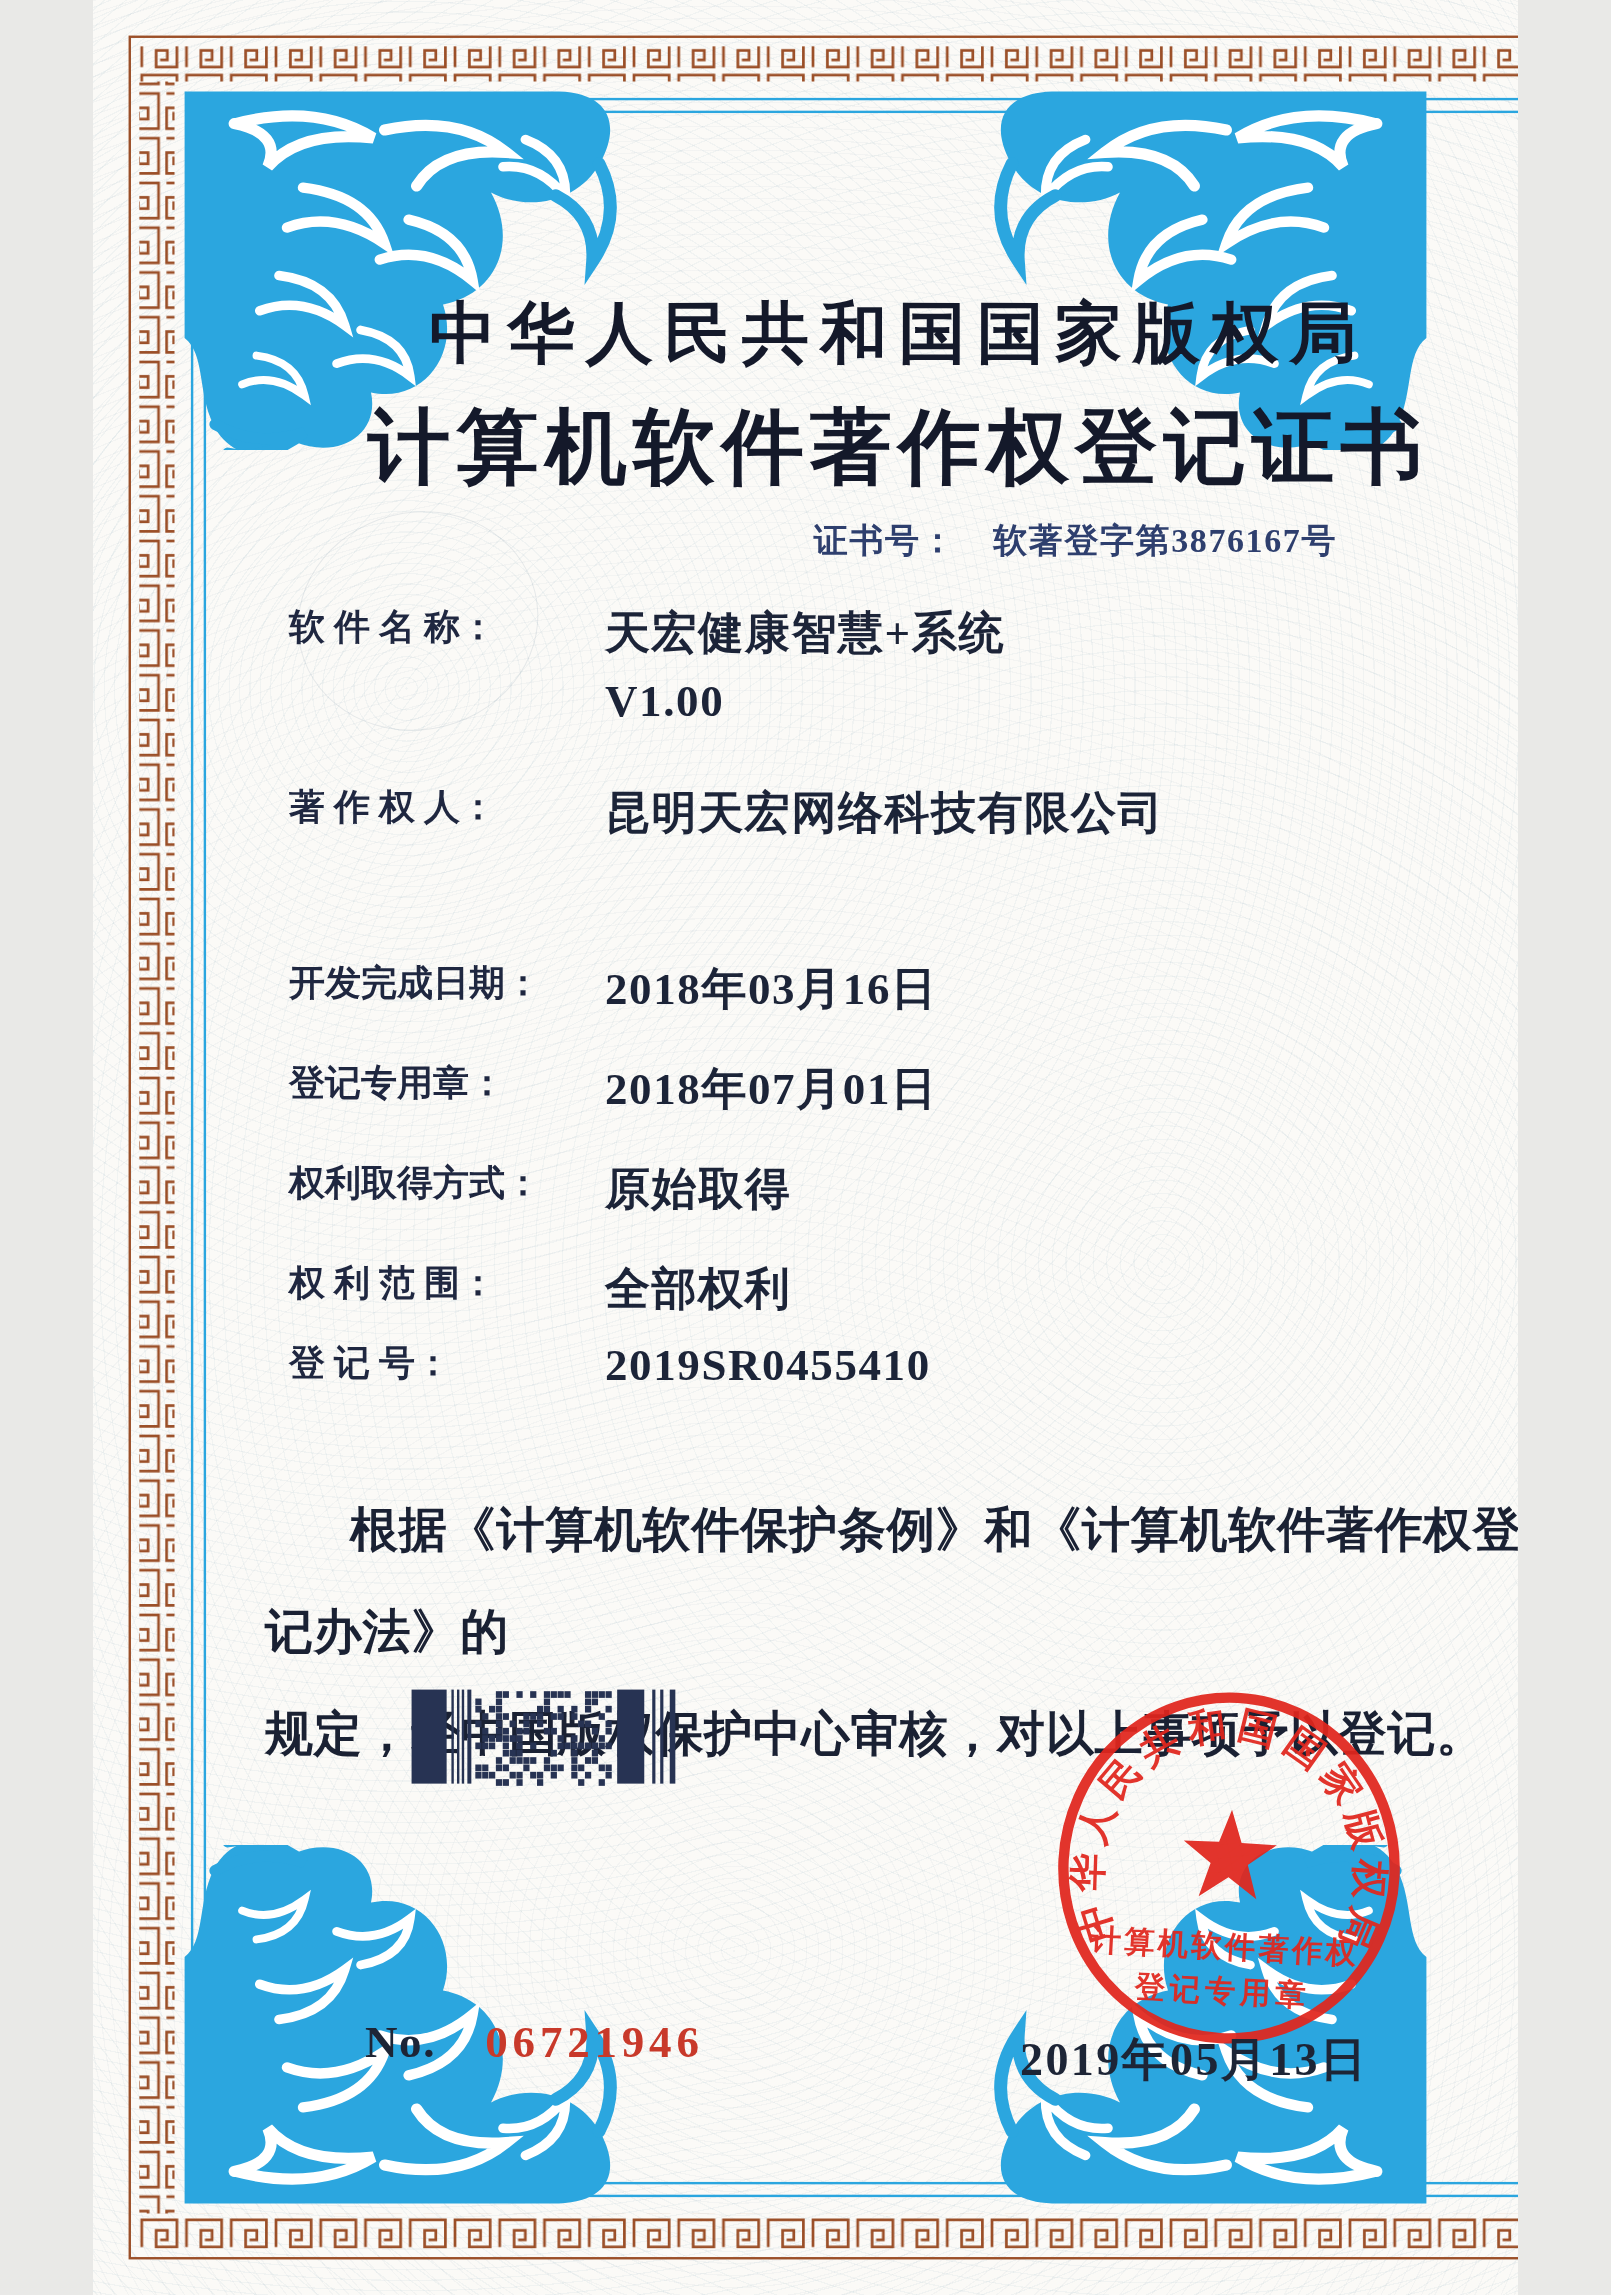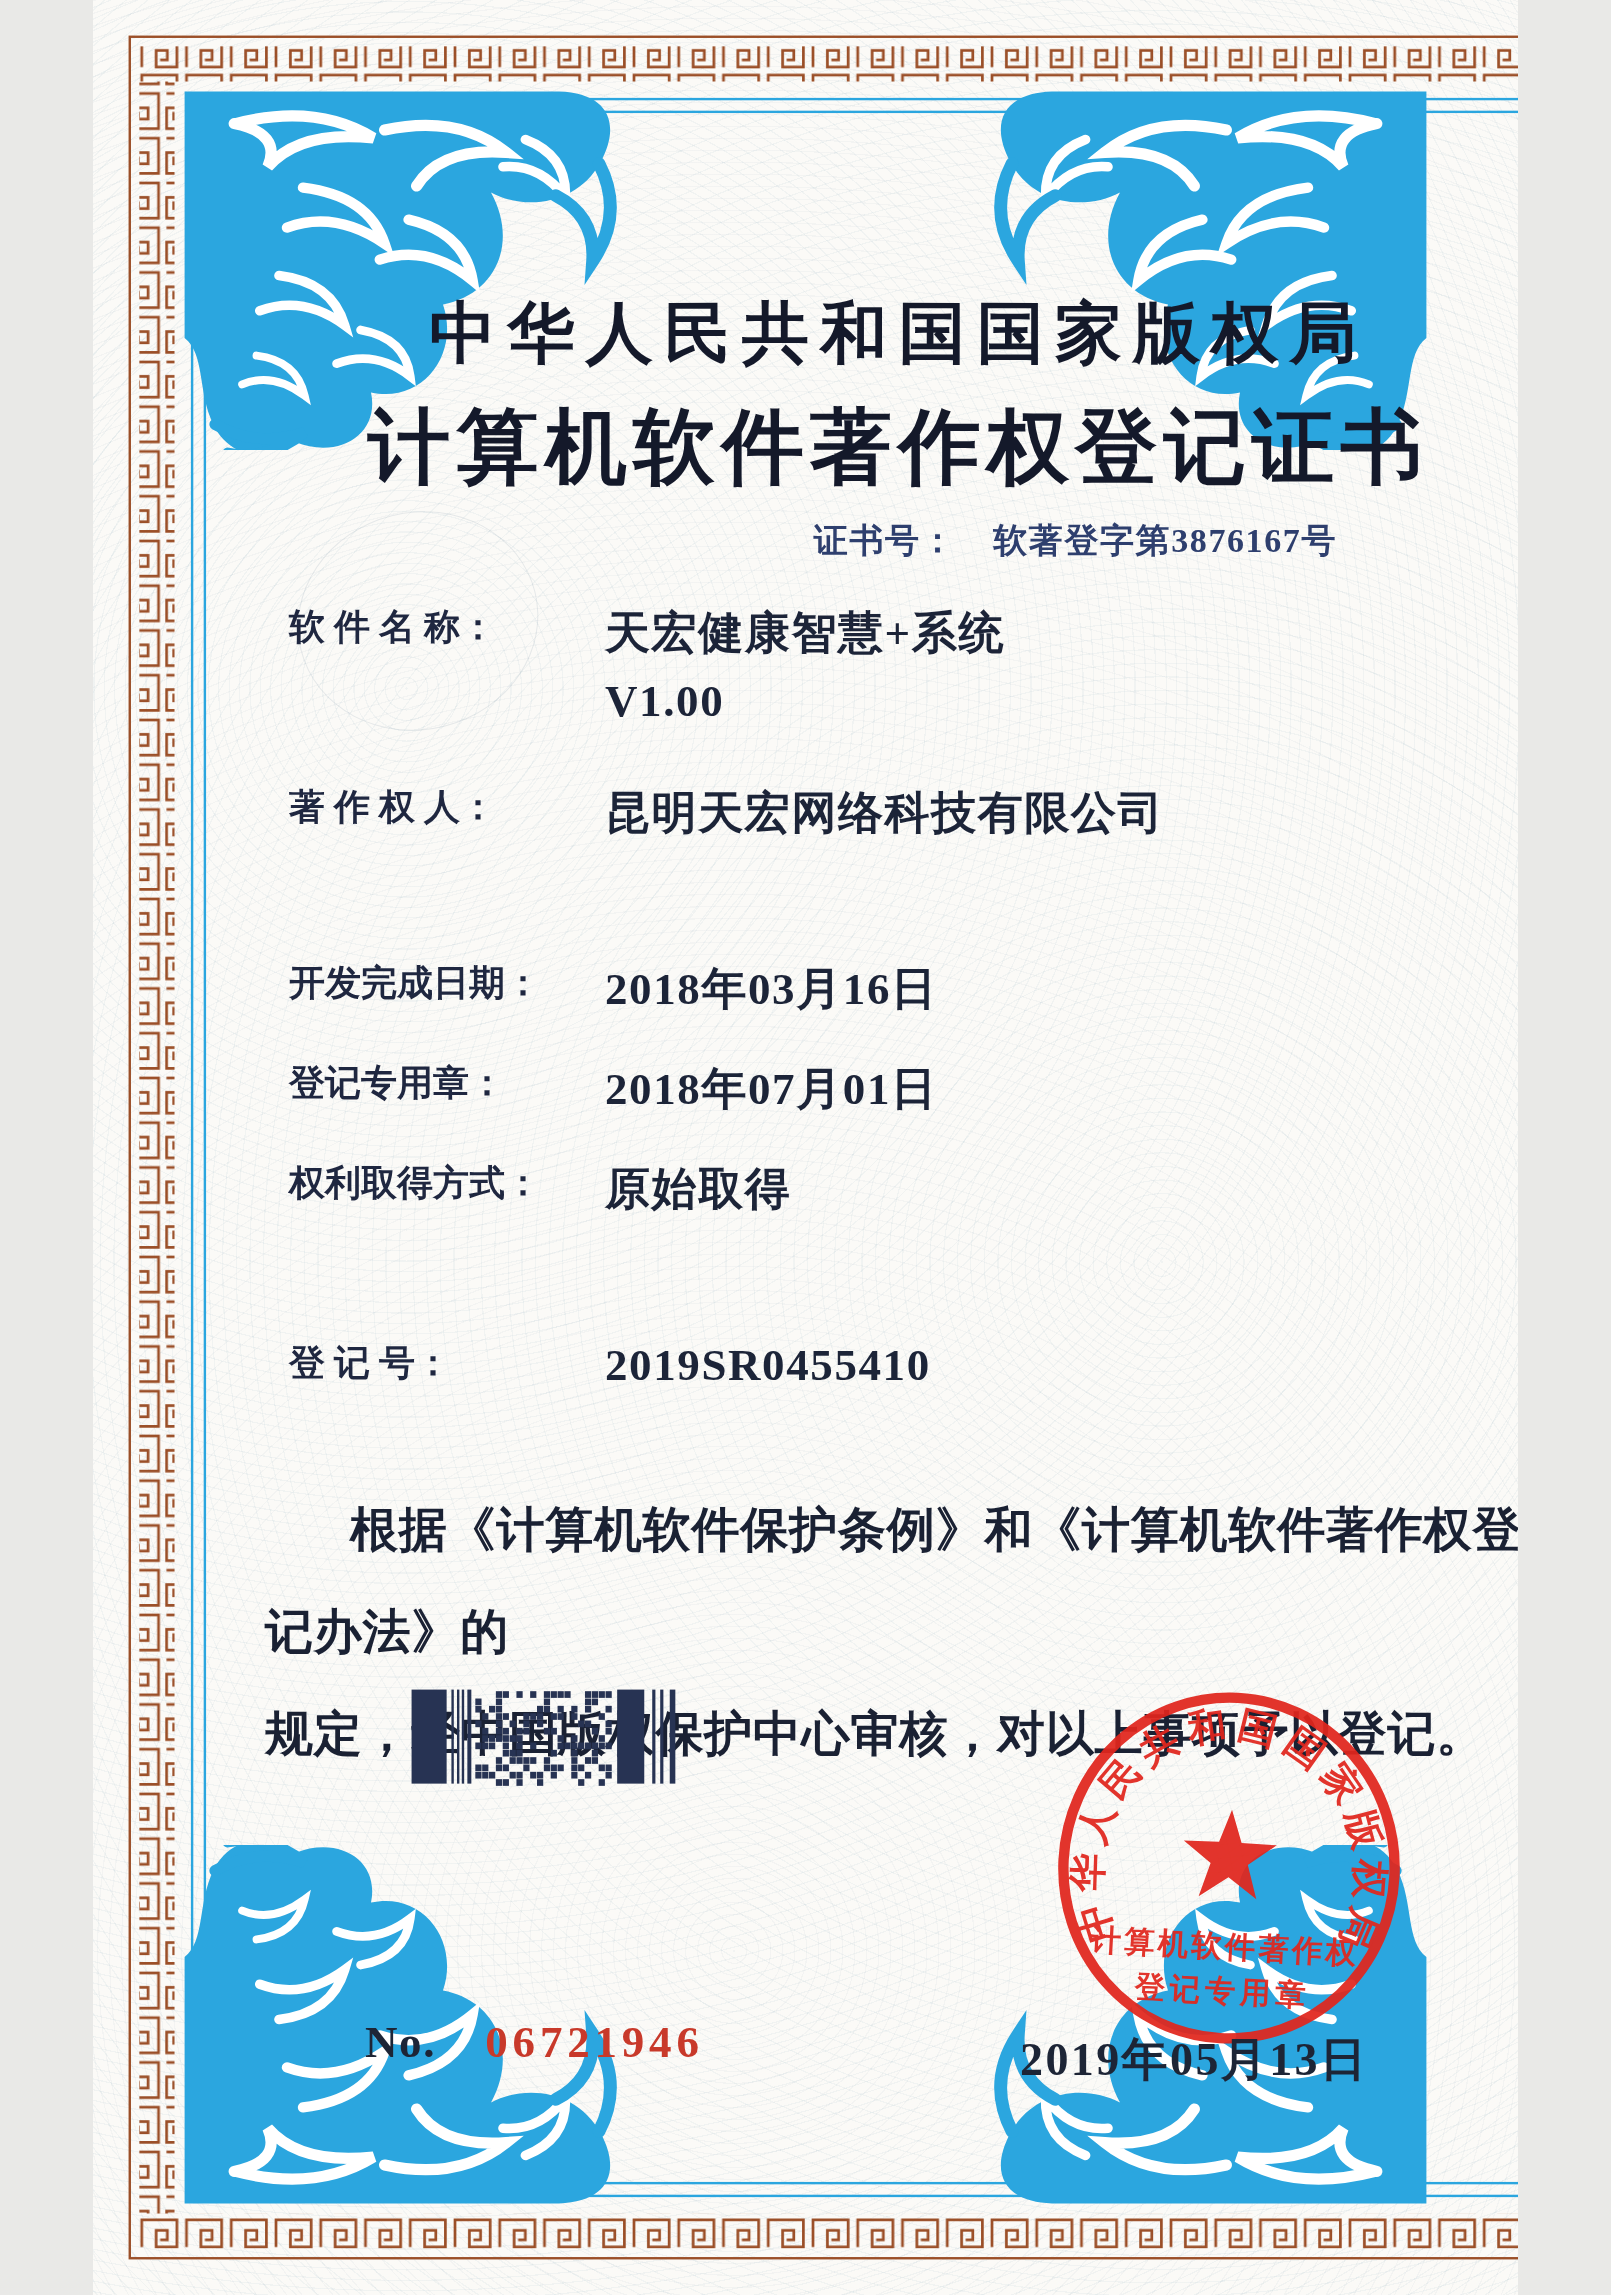--- a/index.html
+++ b/index.html
@@ -197,20 +197,24 @@
     <span class="label">开发完成日期：</span>
     <span class="value">2018年03月16日</span>
   </div>
   <div class="abs row r-pub">
     <span class="label">登记专用章：</span>
     <span class="value">2018年07月01日</span>
   </div>
   <div class="abs row r-acq">
     <span class="label">权利取得方式：</span>
     <span class="value">原始取得</span>
+  </div>
+  <div class="abs row r-scope">
+    <span class="label">权 利 范 围：</span>
+    <span class="value">全部权利</span>
   </div>
   <div class="abs row r-regno">
     <span class="label">登  记  号：</span>
     <span class="value">2019SR0455410</span>
   </div>
 
   <div class="abs statement">
     <div class="l1">根据《计算机软件保护条例》和《计算机软件著作权登记办法》的</div>
     <div class="l2">规定，经中国版权保护中心审核，对以上事项予以登记。</div>
   </div>

